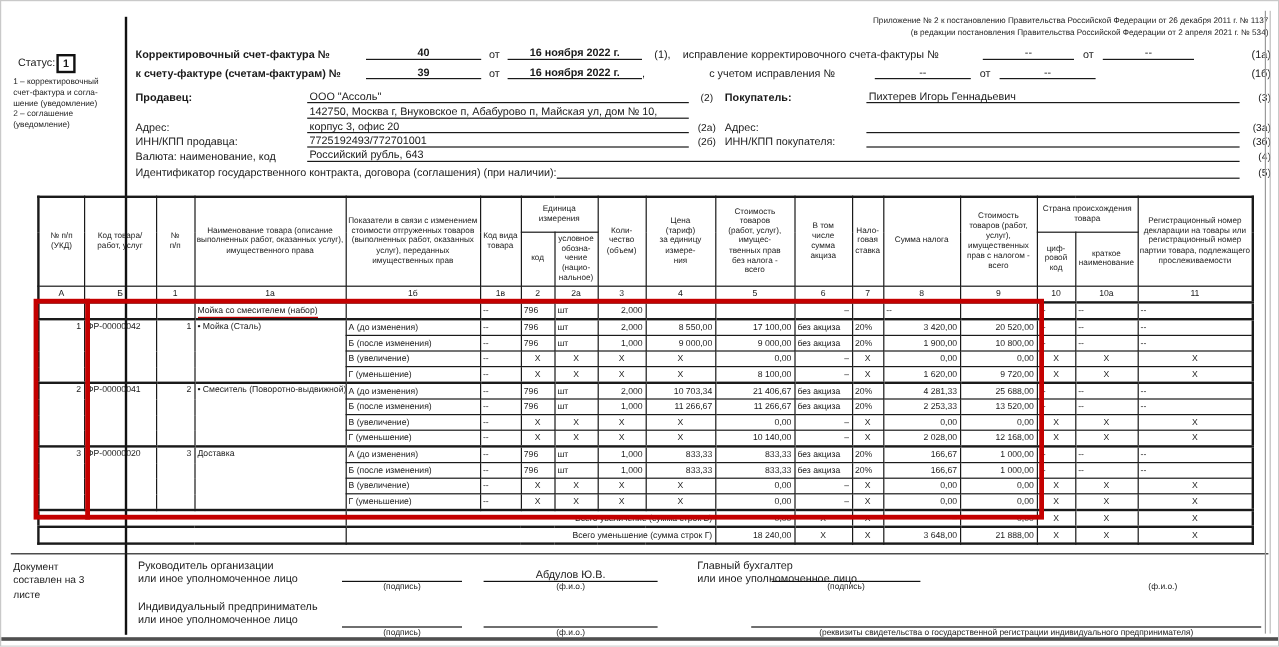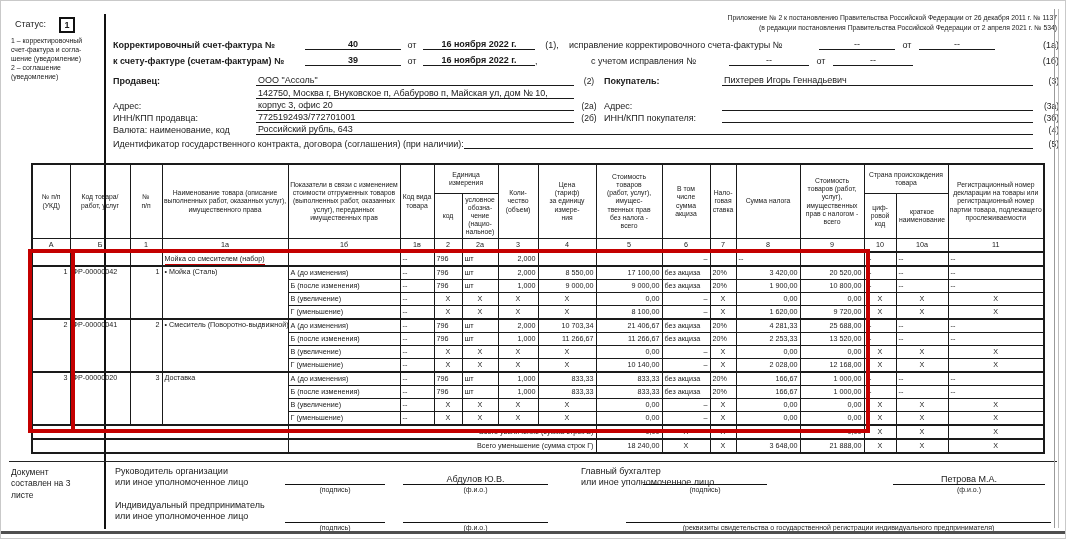--- a/index.html
+++ b/index.html
@@ -12,21 +12,21 @@
   
   .page-bottom-edge{position:absolute;left:0;right:0;top:530px;height:3px;background:#4f4f4f;}
   .page-right-edge{position:absolute;top:8px;bottom:10px;right:6px;width:3px;
     border-left:1px solid #9a9a9a;border-right:1px solid #bdbdbd;}
   .vdivider{position:absolute;left:103px;top:13px;width:2px;height:515px;background:#111;}
   .section-line{position:absolute;left:8px;top:460px;width:1048px;height:1px;background:#222;}
 
   
   .sidebar{position:absolute;left:10px;top:16px;width:88px;font-size:8.5px;line-height:1.25;}
   .sidebar .title{font-weight:bold;}
-  .status-row{margin-top:0;font-size:9px;display:flex;align-items:center;gap:13px;padding-left:4px;}
+  .status-row{margin-top:28px;font-size:9px;display:flex;align-items:center;gap:1px;padding-left:4px;}
   .status-box{display:inline-block;border:2px solid #111;width:12px;height:12px;line-height:12px;
     text-align:center;font-weight:bold;font-size:9px;}
   .side-note{margin-top:4px;font-size:6.9px;line-height:1.3;}
   .doc-made{position:absolute;left:10px;top:466px;width:80px;font-size:8.5px;line-height:1.35;}
 
   
   .hdr{position:absolute;left:112px;top:12px;width:946px;font-size:9px;}
   .legal{position:absolute;right:2px;top:0;text-align:right;font-size:6.8px;line-height:1.45;color:#222;}
   .hrow{position:absolute;left:0;width:946px;display:flex;align-items:flex-end;height:14px;}
   .fill{border-bottom:1px solid #1a1a1a;}
@@ -535,21 +535,20 @@
 или иное уполномоченное лицо</div>
     <div class="line" style="left:172px;top:0;width:100px"></div>
     <div class="cap" style="left:172px;top:21px;width:100px">(подпись)</div>
     <div class="line" style="left:290px;top:0;width:145px">Абдулов Ю.В.</div>
     <div class="cap" style="left:290px;top:21px;width:145px">(ф.и.о.)</div>
 
     <div class="lab" style="left:468px;top:1px;width:190px">Главный бухгалтер
 или иное уполномоченное лицо</div>
     <div class="line" style="left:530px;top:0;width:124px"></div>
     <div class="cap" style="left:530px;top:21px;width:124px">(подпись)</div>
-    <div class="line" style="left:780px;top:0;width:152px">Петрова М.А.</div>
     <div class="cap" style="left:780px;top:21px;width:152px">(ф.и.о.)</div>
 
     <div class="lab" style="left:2px;top:35px;width:210px">Индивидуальный предприниматель
 или иное уполномоченное лицо</div>
     <div class="line" style="left:172px;top:38px;width:100px"></div>
     <div class="cap" style="left:172px;top:59px;width:100px">(подпись)</div>
     <div class="line" style="left:290px;top:38px;width:145px"></div>
     <div class="cap" style="left:290px;top:59px;width:145px">(ф.и.о.)</div>
     <div class="line" style="left:513px;top:38px;width:425px"></div>
     <div class="cap" style="left:513px;top:59px;width:425px">(реквизиты свидетельства о государственной  регистрации индивидуального предпринимателя)</div>

